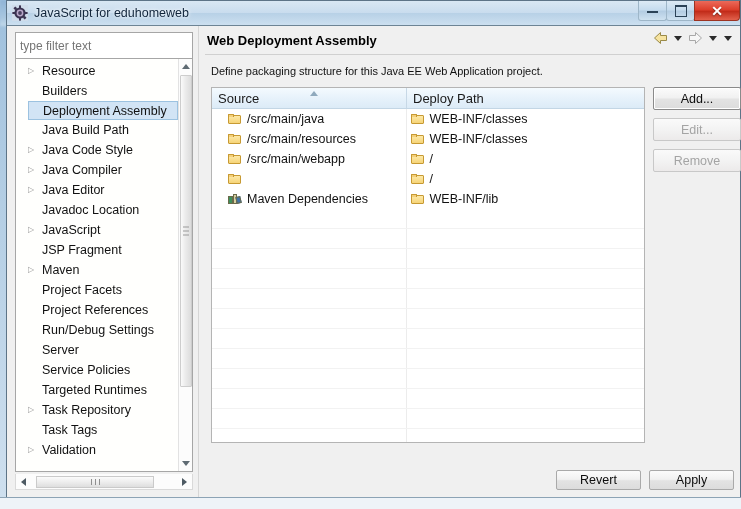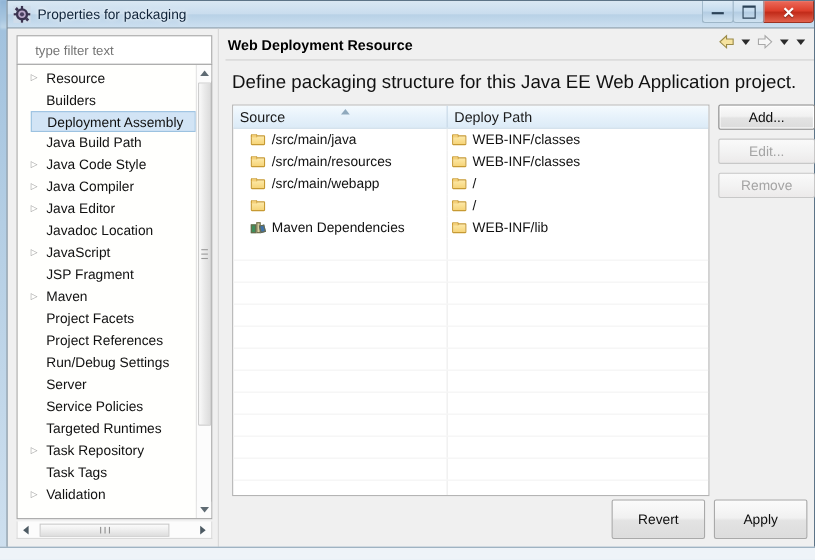--- a/index.html
+++ b/index.html
@@ -134,21 +134,21 @@
   }
   #filter-input {
     width: 178px;
     height: 27px;
     box-sizing: border-box;
     border: 1px solid #a6a6a6;
     background: #ffffff;
     font-family: "Liberation Sans", sans-serif;
     font-size: 12px;
     color: #666;
-    padding: 0 16px;
+    padding: 0 4px;
     outline: none;
   }
   #tree-wrap {
     position: absolute;
     left: 0; top: 26px;
     width: 178px;
     height: 414px;
     background: #fffffd;
     border: 1px solid #a6a6a6;
     box-sizing: border-box;
@@ -349,21 +349,21 @@
     border-right: 4px solid transparent;
     border-top: 5px solid #2b2b2b;
     margin: 0 2px;
   }
   #header-rule {
     height: 1px;
     background: #d0d0d0;
     margin: 0 2px 0 2px;
   }
   #page-desc {
-    font-size: 17px;
+    font-size: 11px;
     color: #111;
     padding: 10px 0 8px 8px;
   }
 
   
   #table-area {
     position: relative;
     margin-left: 8px;
     margin-top: 2px;
   }
@@ -503,21 +503,21 @@
   
   #bottom-buttons {
     position: absolute;
     right: 8px;
     bottom: 8px;
     display: flex;
     gap: 8px;
   }
   #bottom-buttons .btn {
     width: 85px;
-    height: 36px;
+    height: 20px;
     margin-bottom: 0;
   }
 
   
   #below-window {
     position: absolute;
     left: 0;
     bottom: 0;
     width: 741px;
     height: 11px;
@@ -544,21 +544,21 @@
           <rect x="7" y="12.6" width="2" height="3"></rect>
           <rect x="0.4" y="7" width="3" height="2"></rect>
           <rect x="12.6" y="7" width="3" height="2"></rect>
           <rect x="2" y="2" width="2.6" height="2.6" transform="rotate(45 3.3 3.3)"></rect>
           <rect x="11.4" y="11.4" width="2.6" height="2.6" transform="rotate(45 12.7 12.7)"></rect>
         </g>
         <circle cx="8" cy="8" r="3.4" fill="#b9a7c9"></circle>
         <circle cx="8" cy="8" r="1.9" fill="#4a4060"></circle>
       </svg>
     </span>
-    <span class="title-text">Properties for packaging</span>
+    <span class="title-text">JavaScript for eduhomeweb</span>
 
     <div class="win-buttons">
       <div class="win-btn">
         <span class="glyph-min"></span>
       </div>
       <div class="win-btn">
         <span class="glyph-max"></span>
       </div>
       <div class="win-btn close">
         <span class="glyph-close">✕</span>
@@ -681,21 +681,21 @@
           <span class="tri"></span>
         </div>
       </div>
     </div>
 
     <div id="pane-divider"></div>
 
     <div id="right-pane">
 
       <div id="page-header">
-        <span id="page-title">Web Deployment Resource</span>
+        <span id="page-title">Web Deployment Assembly</span>
 
         <div id="nav-tools">
           <span class="nav-arrow">
             <svg width="17" height="16" viewBox="0 0 17 16">
               <path d="M8.5 2.5 L2.5 8 L8.5 13.5 L8.5 10.5 L14.5 10.5 L14.5 5.5 L8.5 5.5 Z" fill="#f6e3a0" stroke="#9a8a48" stroke-width="1"></path>
             </svg>
           </span>
           <span class="chev"></span>
           <span class="nav-arrow">
             <svg width="17" height="16" viewBox="0 0 17 16">

